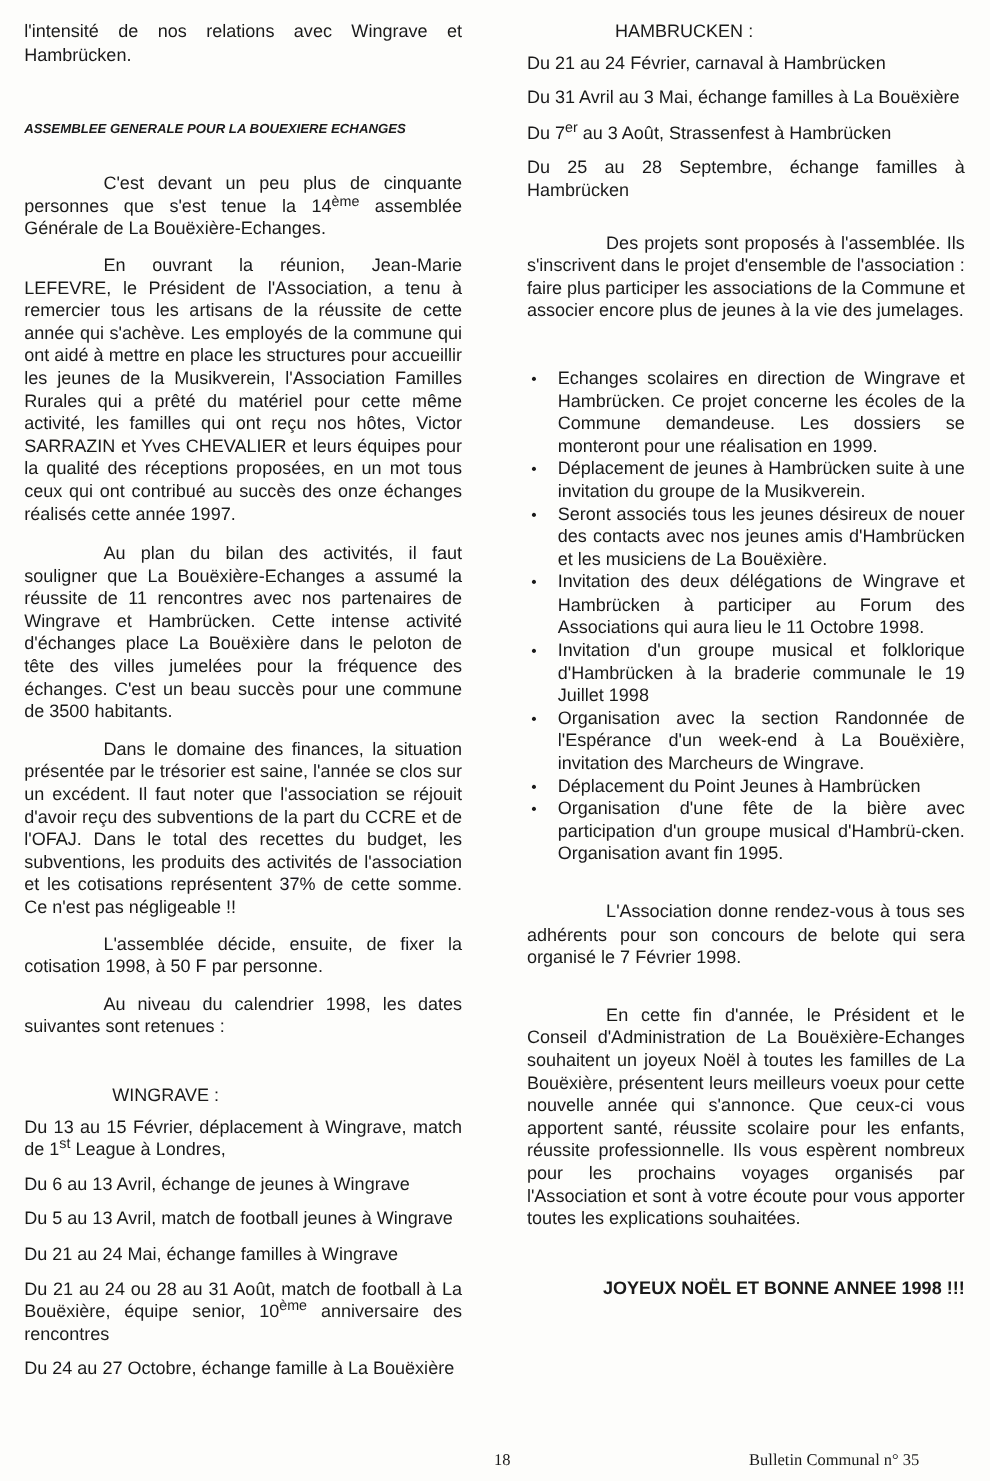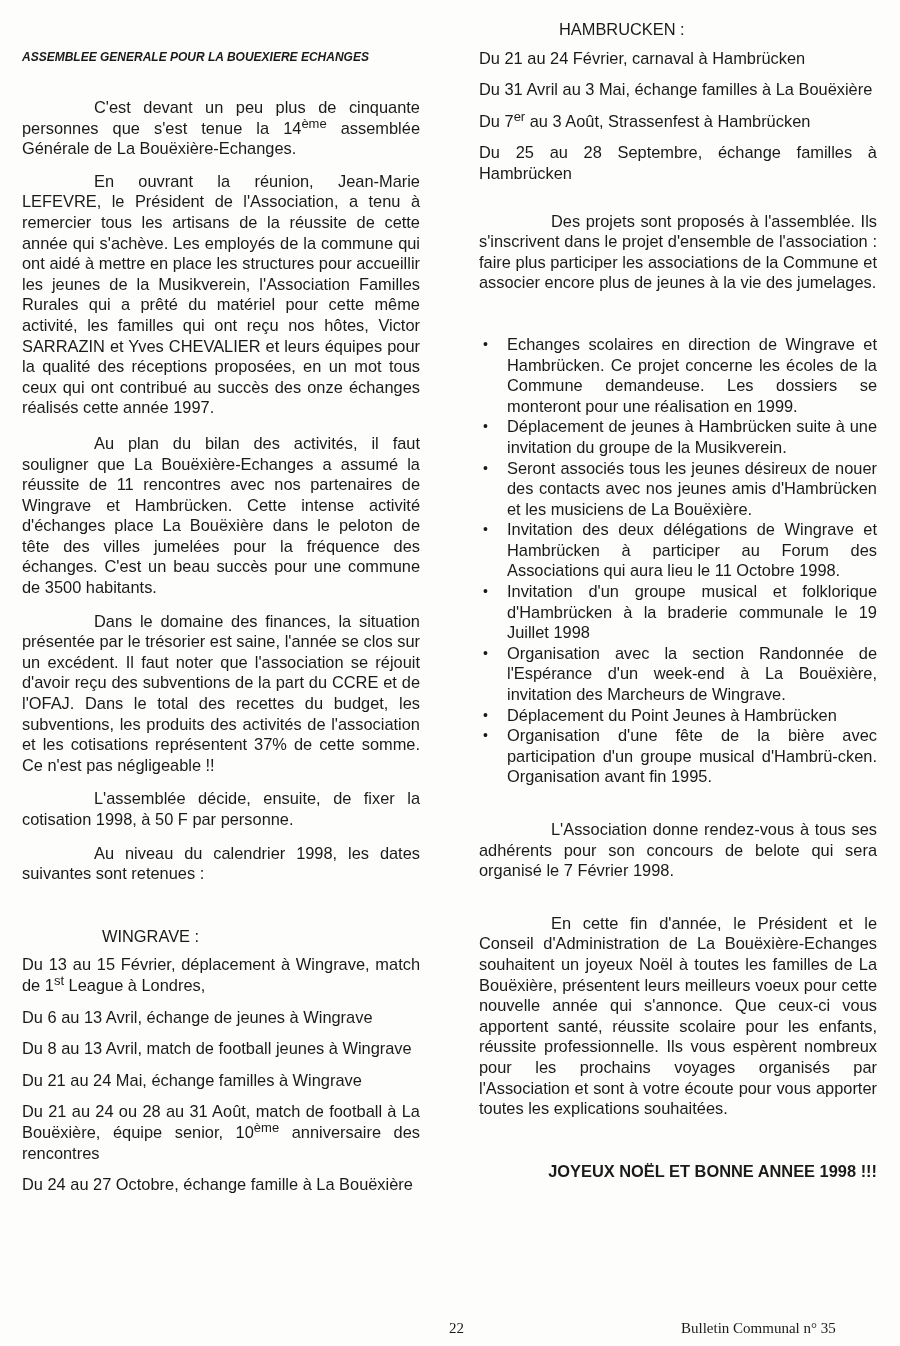--- a/index.html
+++ b/index.html
@@ -17,31 +17,32 @@
   ul { list-style: none; margin: 0; padding: 0; }
   ul li { position: relative; padding-left: 28px; text-align: justify; }
   ul li .bullet { position: absolute; left: 4px; top: 0; font-size: 14px; }
   .footer { position: absolute; top: 1320px; font-family: "Liberation Serif", "DejaVu Serif", serif; font-size: 15px; }
   .closing { font-weight: bold; text-align: right; margin-top: 42px; font-size: 16.4px; }
 </style>
 </head>
 <body>
 
 <div class="col left">
+  <p style="margin-top:19px;">l'intensité de nos relations avec Wingrave et Hambrücken.</p>
   <p class="heading">ASSEMBLEE GENERALE POUR LA BOUEXIERE ECHANGES</p>
   <p class="indent" style="margin-top:29px;"><span>C'est devant un peu plus de cinquante personnes que s'est tenue la 14</span><sup>ème</sup><span> assemblée Générale de La Bouëxière-Echanges.</span></p>
   <p class="indent" style="margin-top:12px;">En ouvrant la réunion, Jean-Marie LEFEVRE, le Président de l'Association, a tenu à remercier tous les artisans de la réussite de cette année qui s'achève. Les employés de la commune qui ont aidé à mettre en place les structures pour accueillir les jeunes de la Musikverein, l'Association Familles Rurales qui a prêté du matériel pour cette même activité, les familles qui ont reçu nos hôtes, Victor SARRAZIN et Yves CHEVALIER et leurs équipes pour la qualité des réceptions proposées, en un mot tous ceux qui ont contribué au succès des onze échanges réalisés cette année 1997.</p>
   <p class="indent" style="margin-top:15px;">Au plan du bilan des activités, il faut souligner que La Bouëxière-Echanges a assumé la réussite de 11 rencontres avec nos partenaires de Wingrave et Hambrücken. Cette intense activité d'échanges place La Bouëxière dans le peloton de tête des villes jumelées pour la fréquence des échanges. C'est un beau succès pour une commune de 3500 habitants.</p>
   <p class="indent" style="margin-top:13px;">Dans le domaine des finances, la situation présentée par le trésorier est saine, l'année se clos sur un excédent. Il faut noter que l'association se réjouit d'avoir reçu des subventions de la part du CCRE et de l'OFAJ. Dans le total des recettes du budget, les subventions, les produits des activités de l'association et les cotisations représentent 37% de cette somme. Ce n'est pas négligeable !!</p>
   <p class="indent" style="margin-top:13px;">L'assemblée décide, ensuite, de fixer la cotisation 1998, à 50 F par personne.</p>
   <p class="indent" style="margin-top:13px;">Au niveau du calendrier 1998, les dates suivantes sont retenues :</p>
   <p class="subhead" style="margin-top:42px;">WINGRAVE :</p>
   <p class="item" style="margin-top:8px;"><span>Du 13 au 15 Février, déplacement à Wingrave, match de 1</span><sup>st</sup><span> League à Londres,</span></p>
   <p class="item">Du 6 au 13 Avril, échange de jeunes à Wingrave</p>
-  <p class="item">Du 8 au 13 Avril, match de football jeunes à Wingrave</p>
+  <p class="item">Du 5 au 13 Avril, match de football jeunes à Wingrave</p>
   <p class="item">Du 21 au 24 Mai, échange familles à Wingrave</p>
   <p class="item"><span>Du 21 au 24 ou 28 au 31 Août, match de football à La Bouëxière, équipe senior, 10</span><sup>ème</sup><span> anniversaire des rencontres</span></p>
   <p class="item">Du 24 au 27 Octobre, échange famille à La Bouëxière</p>
 </div>
 
 <div class="col right">
   <p class="subhead" style="margin-top:19px;">HAMBRUCKEN :</p>
   <p class="item" style="margin-top:8px;">Du 21 au 24 Février, carnaval à Hambrücken</p>
   <p class="item">Du 31 Avril au 3 Mai, échange familles à La Bouëxière</p>
   <p class="item"><span>Du 7</span><sup>er</sup><span> au 3 Août, Strassenfest à Hambrücken</span></p>
@@ -55,14 +56,14 @@
     <li><span class="bullet">•</span><span>Invitation d'un groupe musical et folklorique d'Hambrücken à la braderie communale le 19 Juillet 1998</span></li>
     <li><span class="bullet">•</span><span>Organisation avec la section Randonnée de l'Espérance d'un week-end à La Bouëxière, invitation des Marcheurs de Wingrave.</span></li>
     <li><span class="bullet">•</span><span>Déplacement du Point Jeunes à Hambrücken</span></li>
     <li><span class="bullet">•</span><span>Organisation d'une fête de la bière avec participation d'un groupe musical d'Hambrü-cken. Organisation avant fin 1995.</span></li>
   </ul>
   <p class="indent" style="margin-top:32px;">L'Association donne rendez-vous à tous ses adhérents pour son concours de belote qui sera organisé le 7 Février 1998.</p>
   <p class="indent" style="margin-top:32px;">En cette fin d'année, le Président et le Conseil d'Administration de La Bouëxière-Echanges souhaitent un joyeux Noël à toutes les familles de La Bouëxière, présentent leurs meilleurs voeux pour cette nouvelle année qui s'annonce. Que ceux-ci vous apportent santé, réussite scolaire pour les enfants, réussite professionnelle. Ils vous espèrent nombreux pour les prochains voyages organisés par l'Association et sont à votre écoute pour vous apporter toutes les explications souhaitées.</p>
   <p class="closing">JOYEUX NOËL ET BONNE ANNEE 1998 !!!</p>
 </div>
 
-<div class="footer" style="left:449px;">22</div>
+<div class="footer" style="left:449px;">18</div>
 <div class="footer" style="left:681px;">Bulletin Communal n° 35</div>
 
 </body></html>

